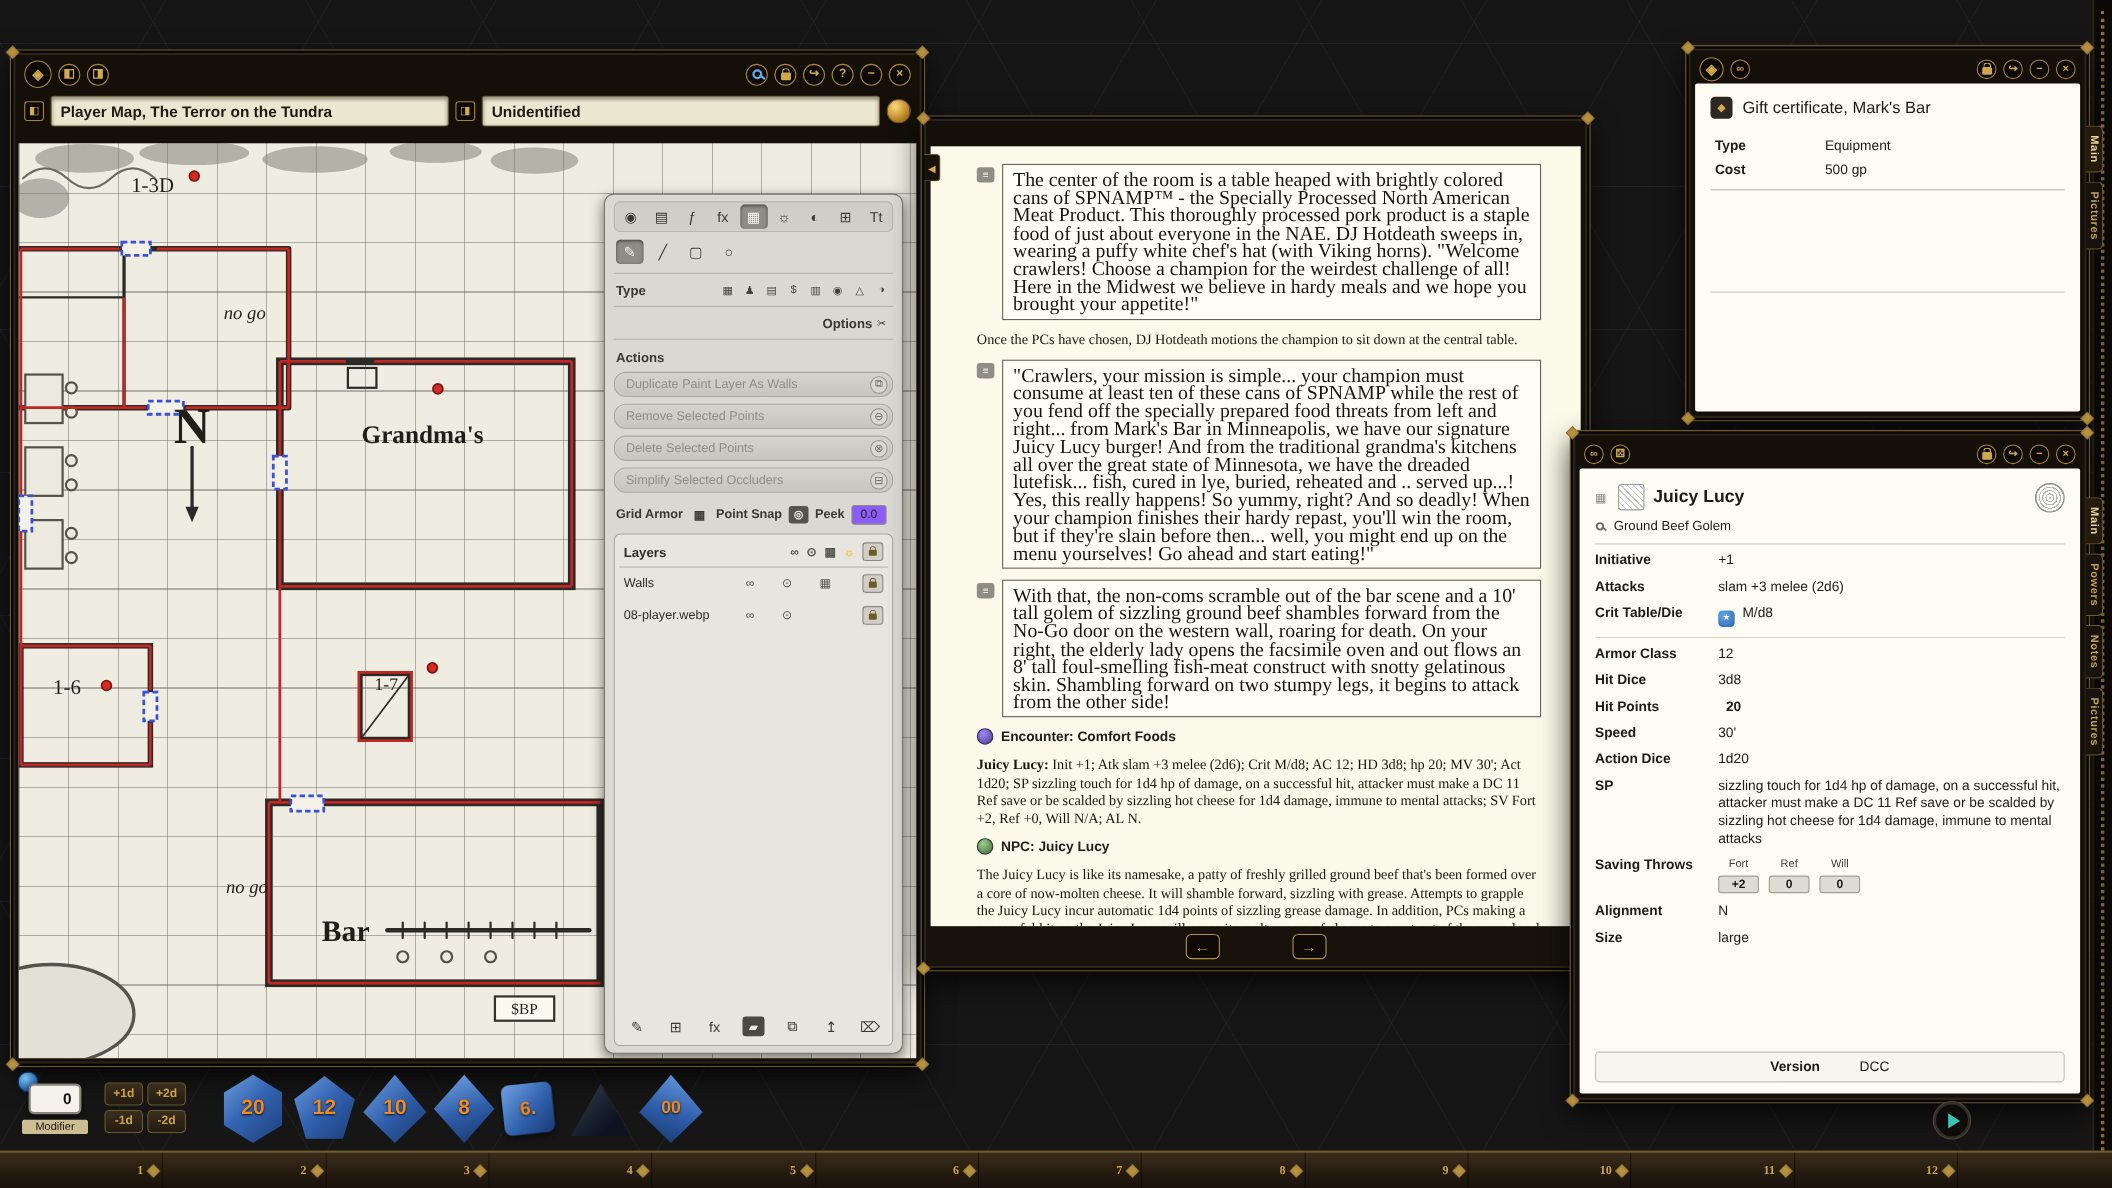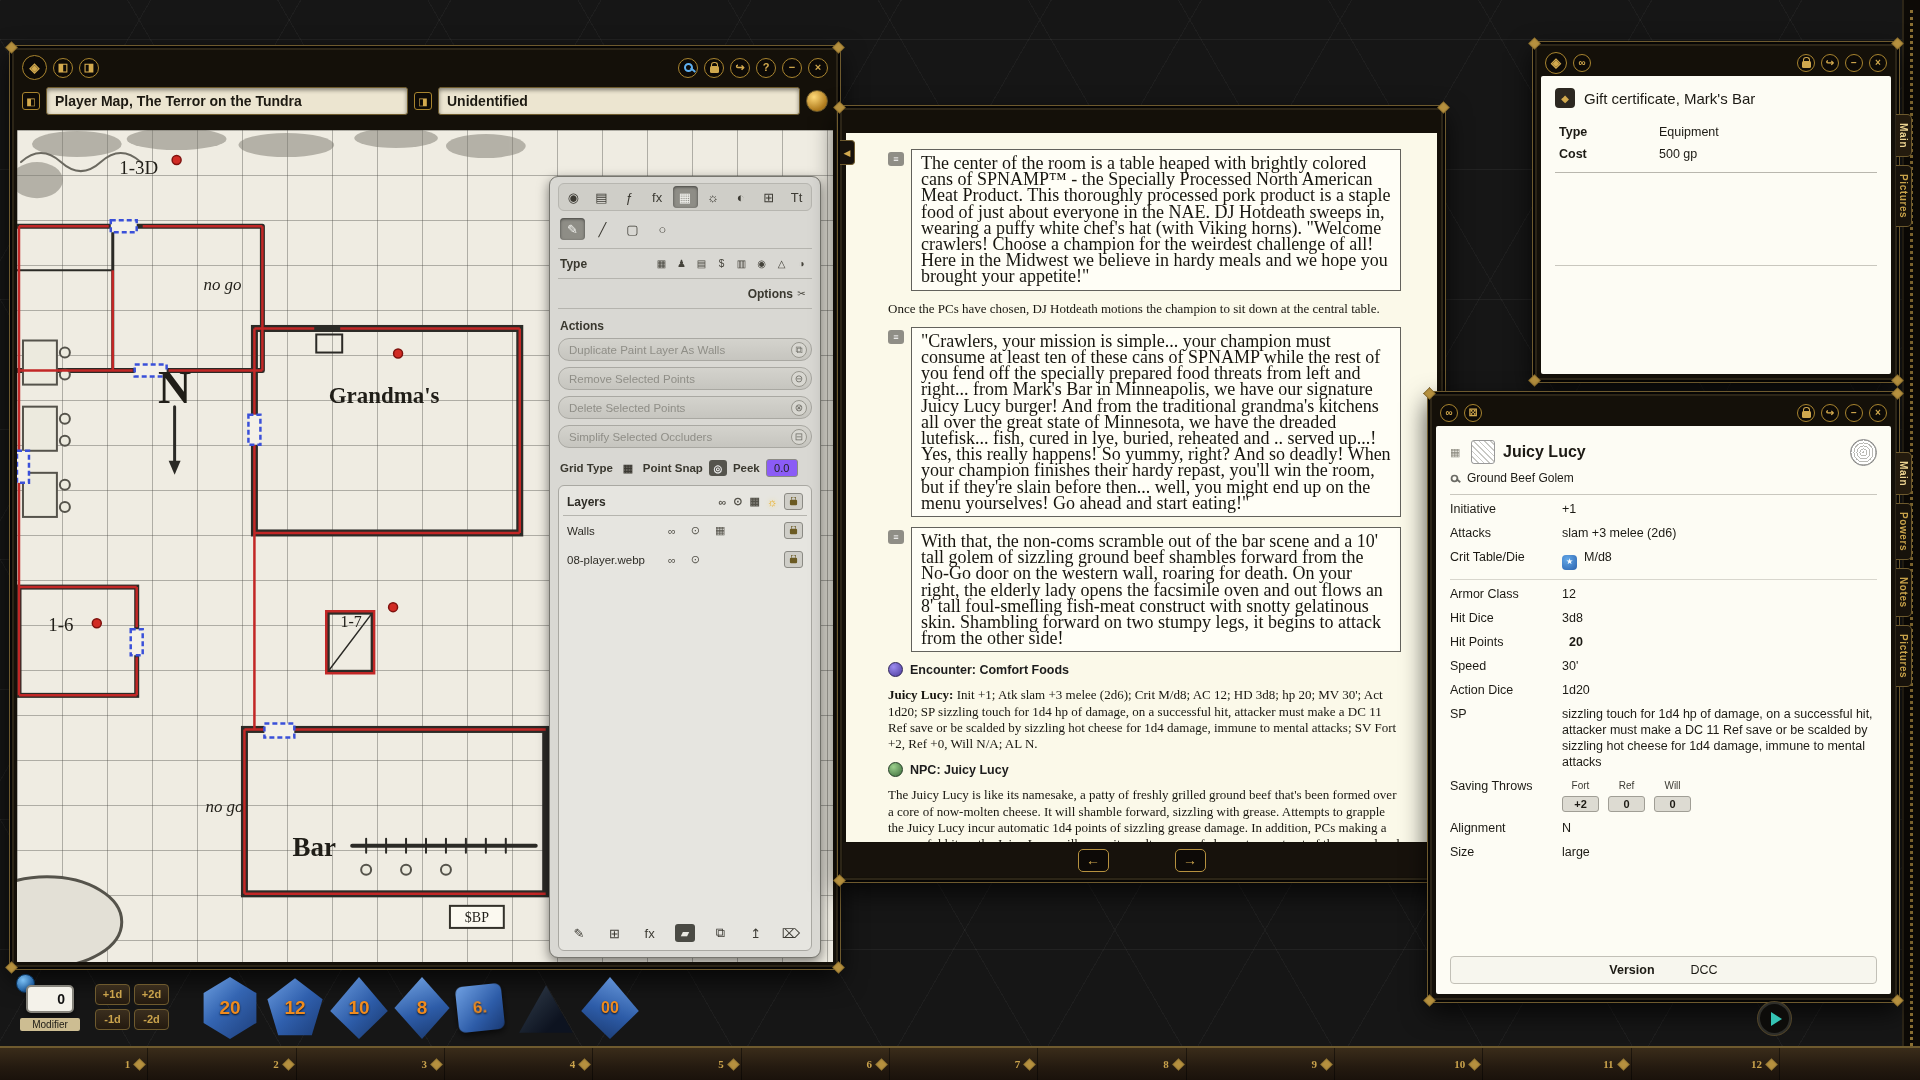--- a/index.html
+++ b/index.html
@@ -67,21 +67,21 @@
     color:#8f8e87;font-size:11.5px;width:100%;cursor:default;font-family:"Liberation Sans",sans-serif}
   .act-ico{width:16px;height:16px;border-radius:50%;border:1px solid #98978f;display:flex;align-items:center;justify-content:center;
     font-size:10px;color:#6e6d66;background:#d8d7d1}
   .pp-snap{display:flex;align-items:center;gap:6px;padding:8px 2px 6px;font-size:11.5px;font-weight:bold;color:#3a382f}
   .pp-peek-box{width:32px;height:18px;background:#8b5cf6;border:1px solid #8b8a84;border-radius:3px;
     font:11px/16px "Liberation Sans",sans-serif;text-align:center;color:#222;cursor:text}
   .pp-layers{flex:1;background:#e6e5e0;border:1px solid #a9a8a2;border-radius:6px;margin-top:2px;padding:4px;overflow:hidden;display:flex;flex-direction:column}
   .pp-layers-head{display:flex;align-items:center;gap:7px;padding:3px 4px 5px;border-bottom:1px solid #b5b4ae;font-weight:bold;font-size:12px;color:#2e2c26}
   .pp-li{font-size:11px;color:#55534b;cursor:pointer}
   .pp-li.glow{color:#e8a818;text-shadow:0 0 5px #ffd34e}
-  .pp-layer{display:flex;align-items:center;gap:15px;padding:6px 4px;font-size:11.5px;color:#2e2c26;cursor:pointer}
+  .pp-layer{display:flex;align-items:center;gap:25px;padding:6px 4px;font-size:11.5px;color:#2e2c26;cursor:pointer}
   .pp-layer .name{width:86px;overflow:hidden;white-space:nowrap}
   .lockbtn{width:19px;height:17px;background:#cfcec8;border:1px solid #8b8a84;border-radius:3px;display:flex;align-items:center;justify-content:center;cursor:pointer;margin-left:auto}
   .lockbtn .lck{background:#6b5a22;margin-top:2px;transform:scale(.8)}
   .lockbtn .lck::before{border-color:#6b5a22}
   .pp-bottom{display:flex;justify-content:space-between;align-items:center;padding:7px 6px 2px;font-size:14px;color:#3c3a33}
   .pp-bottom .ppi{min-width:20px}
   .ppi.folderdark{background:#4a4a44;color:#e8e8e2;border-radius:3px;height:18px;min-width:20px;font-size:11px}
 
   
   .story-win{left:838px;top:106px;width:607px;height:776px;z-index:2}
@@ -128,21 +128,21 @@
   .npc-tok{width:13px;height:13px;color:#8a887e;font-size:11px}
   .npc-thumb{width:24px;height:24px;border:1px solid #999;border-radius:3px;background:#fff;
     background-image:repeating-linear-gradient(45deg,#c9c9c4 0 1px,transparent 1px 4px)}
   .npc-title{font-weight:bold;font-size:16px;flex:1}
   .npc-sketch{width:27px;height:27px;border-radius:50%;border:1px solid #888;background:#fff;
     background-image:repeating-radial-gradient(circle at 50% 50%,#b9b9b4 0 1px,transparent 1px 3px)}
   .npc-sub{display:flex;align-items:center;gap:8px;font-size:12px;padding:1px 0 9px;border-bottom:1px solid #c9c7be}
   .npc-sub .mag{border-color:#6a6a64;transform:scale(.85)}
   .npc-sub .mag::after{background:#6a6a64}
   .stat{display:flex;padding:6px 0 2px;font-size:12.5px;align-items:flex-start;line-height:16px}
-  .stat .k{flex:0 0 112px;font-weight:normal}
+  .stat .k{flex:0 0 112px;font-weight:bold}
   .stat .v{flex:1}
   .stat.hp .v{font-weight:bold;padding-left:7px}
   .stat.crit{border-bottom:1px solid #d8d6cd;padding-bottom:9px}
   .die-ico{display:inline-flex;width:15px;height:15px;border-radius:4px;background:radial-gradient(circle at 35% 30%,#63a8e8,#2b62ad);
     color:#fff;font-size:8px;align-items:center;justify-content:center;margin-right:7px;vertical-align:-3px;cursor:pointer}
   .saves .v{display:flex;gap:9px}
   .save-col{display:flex;flex-direction:column;align-items:center;gap:2px}
   .save-h{font-size:10px;color:#3c3a33}
   .save-box{width:37px;height:16px;background:#dddbd2;border:1px solid #a09e95;border-radius:3px;text-align:center;
     font:bold 11px/15px "Liberation Sans",sans-serif;cursor:pointer}
@@ -381,21 +381,21 @@
         </button>
         <button class="pp-action">
           <span>Delete Selected Points</span>
           <span class="act-ico">⊗</span>
         </button>
         <button class="pp-action">
           <span>Simplify Selected Occluders</span>
           <span class="act-ico">⊟</span>
         </button>
         <div class="pp-snap">
-          <span>Grid Type</span>
+          <span>Grid Armor</span>
           <span class="ppi" style="min-width:18px;height:16px;font-size:11px">▦</span>
           <span>Point Snap</span>
           <span class="ppi dark">◎</span>
           <span>Peek</span>
           <span class="pp-peek-box">0.0</span>
         </div>
         <div class="pp-layers">
           <div class="pp-layers-head">
             <span>Layers</span>
             <span class="spacer"></span>

